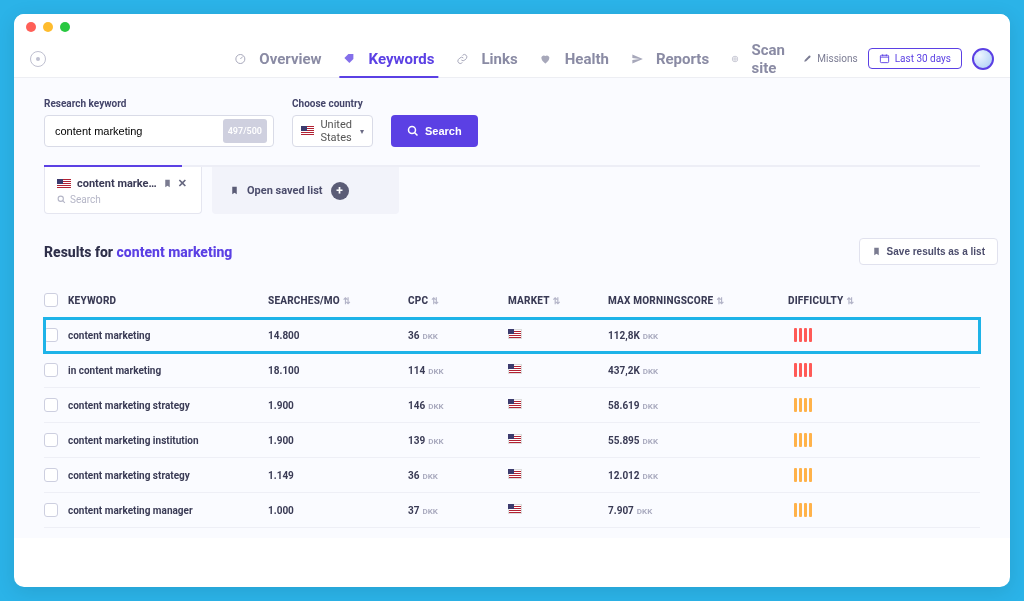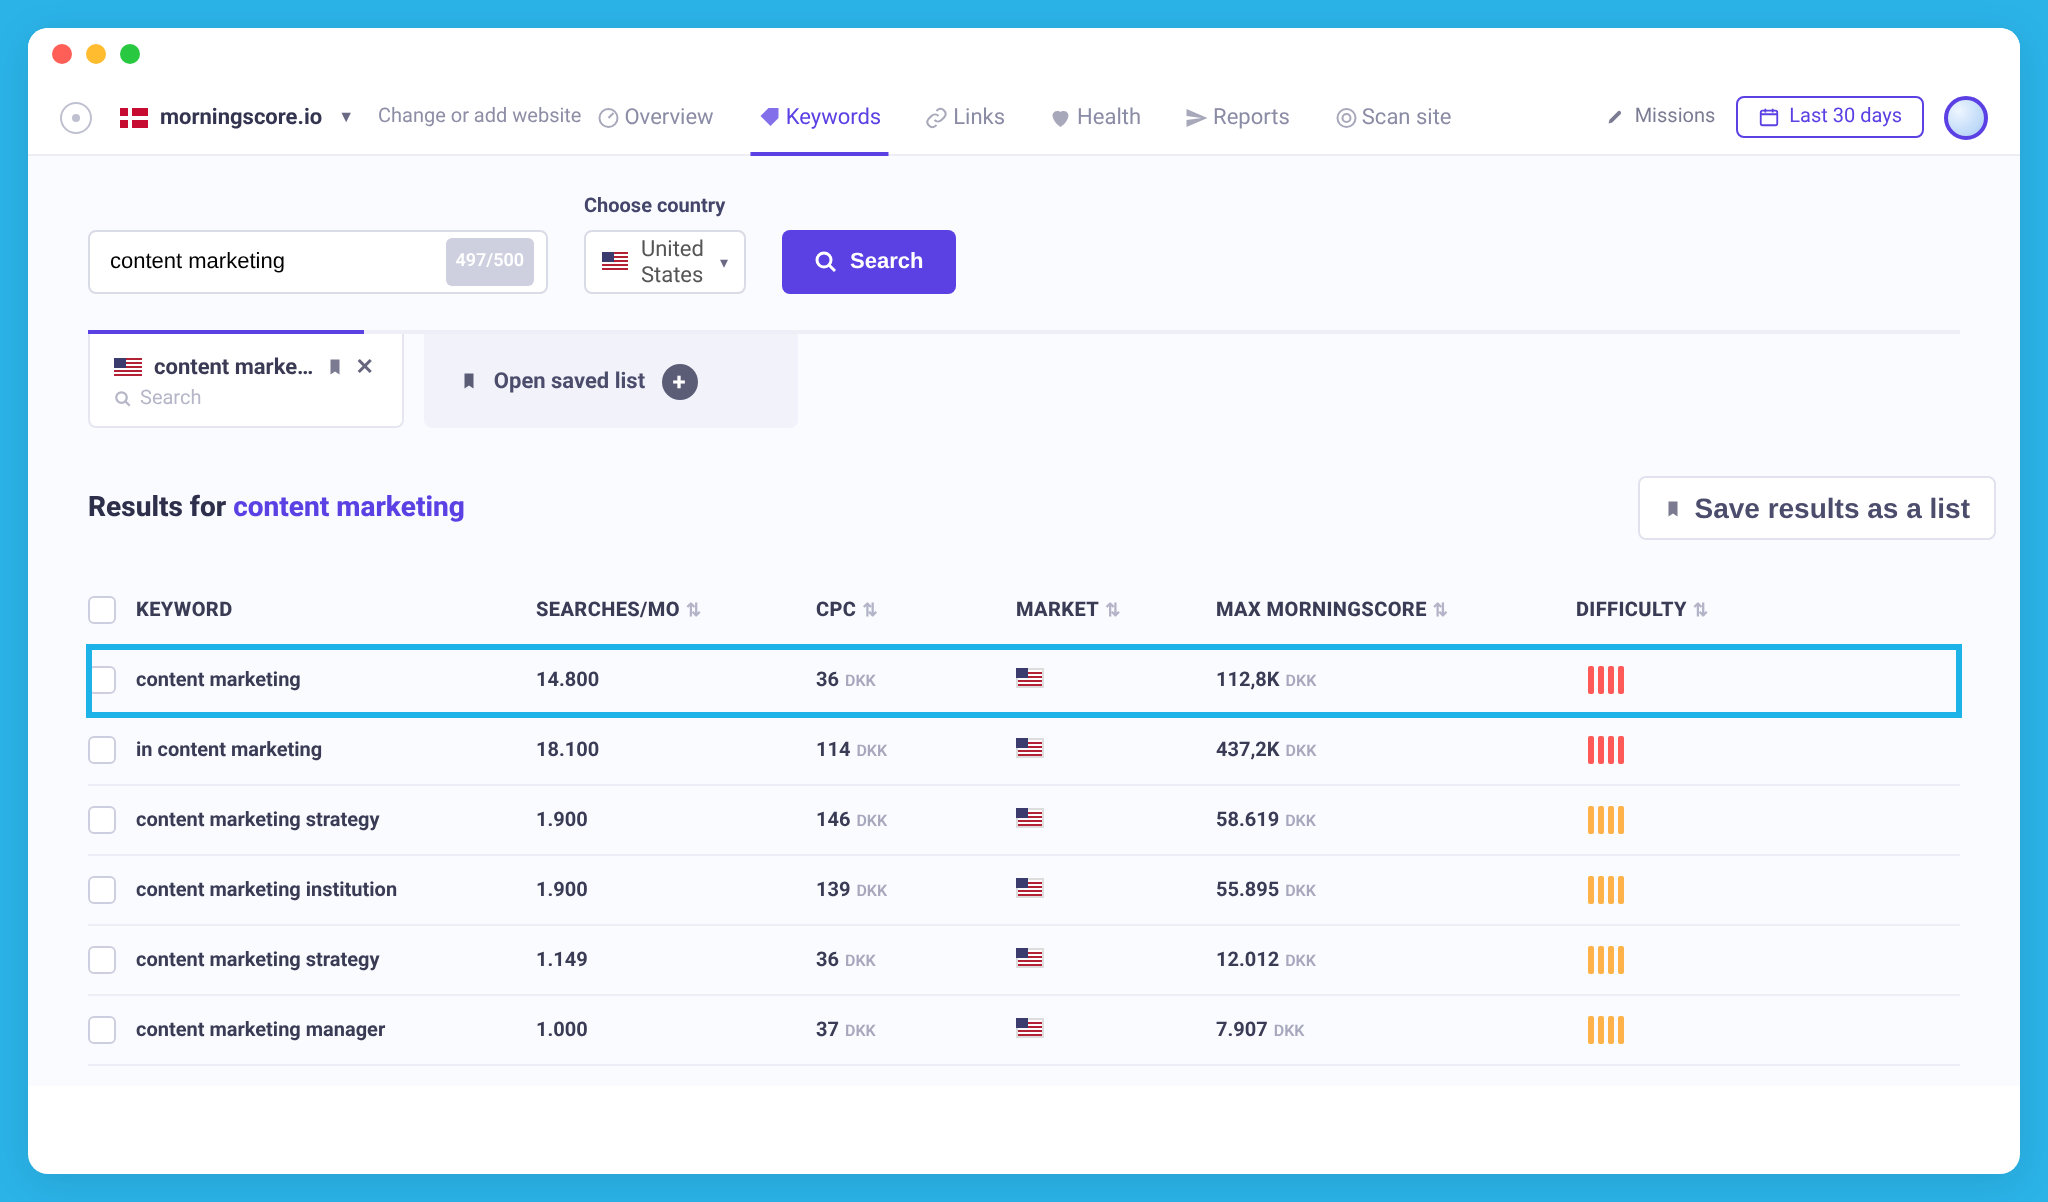--- a/index.html
+++ b/index.html
@@ -64,22 +64,22 @@
   .caret { font-size: 8px; color: #6a6a84; margin-left: 2px;}
 
   .nav {
     position: absolute;
     left: 50%; transform: translateX(-50%);
     display: flex;
     gap: 22px;
     height: 100%;
   }
   .nav-item {
-    display: flex; align-items: center; gap: 2px;
-    font-size: 11px; color: #8a8ba4; font-weight: 400;
+    display: flex; align-items: center; gap: 13px;
+    font-size: 15px; color: #8a8ba4; font-weight: 700;
     cursor: pointer;
   }
   .nav-item.active { color: #5b40e4; position: relative; }
   .nav-item.active::after {
     content: ""; position: absolute; bottom: -1px; left: -4px; right: -4px;
     height: 2px; background: #5b40e4;
   }
   .nav-icon { width: 12px; height: 12px; opacity: .75; }
 
   .right-tools { margin-left: auto; display: flex; align-items: center; gap: 10px; }
@@ -167,21 +167,21 @@
 
   .results-header {
     margin: 24px 12px 0 30px;
     display:flex; align-items:center;
   }
   .results-title { font-size: 14px; font-weight: 800; color: #2e2f4a;}
   .results-title .kw { color: #5b40e4; }
   .save-list-btn {
     margin-left:auto;
     border:1px solid #e1e2ee; background:#fff; border-radius:4px;
-    padding: 7px 12px; font-size:14px; color:#4c4d6c; font-weight:600;
+    padding: 7px 12px; font-size:10px; color:#4c4d6c; font-weight:600;
     display:flex; align-items:center; gap:6px;
   }
 
   .table { margin: 18px 30px 0 30px; }
   .thead, .trow {
     display:grid;
     grid-template-columns: 24px 200px 140px 100px 100px 180px 1fr;
     align-items:center;
     padding: 10px 0;
     border-bottom: 1px solid #eeeff6;
@@ -210,26 +210,20 @@
   <div class="titlebar">
     <span class="dot red"></span>
     <span class="dot yellow"></span>
     <span class="dot green"></span>
   </div>
 
   <div class="topbar">
     <span style="width:16px;height:16px;border:1.5px solid #bfc0d0;border-radius:50%;display:inline-flex;align-items:center;justify-content:center;margin-right:14px;">
       <span style="width:4px;height:4px;border-radius:50%;background:#bfc0d0;"></span>
     </span>
-    <div class="sitebox">
-      <span class="flag-dk"></span>
-      <span class="site-name">morningscore.io</span>
-      <span class="caret">▼</span>
-      <span class="site-change">Change or add website</span>
-    </div>
 
     <div class="nav">
       <div class="nav-item">
         <svg class="nav-icon" viewBox="0 0 24 24" fill="none" stroke="currentColor" stroke-width="2">
             <circle cx="12" cy="12" r="9"></circle>
             <path d="M12 12l5-5"></path>
           </svg>
         <span>Overview</span>
       </div>
       <div class="nav-item active">
@@ -281,20 +275,21 @@
         <span>Last 30 days</span>
       </div>
       <div class="avatar"></div>
     </div>
   </div>
 
   <div class="body">
 
     <div class="searchbar">
       <div>
+        <span class="field-label">Research keyword</span>
         <div class="input-wrap">
           <input value="content marketing" style="">
           <span class="counter">497/500</span>
         </div>
       </div>
       <div>
         <span class="field-label">Choose country</span>
         <div class="country-wrap">
           <span class="flag-us"></span>
           <span style="flex:1">United States</span>

